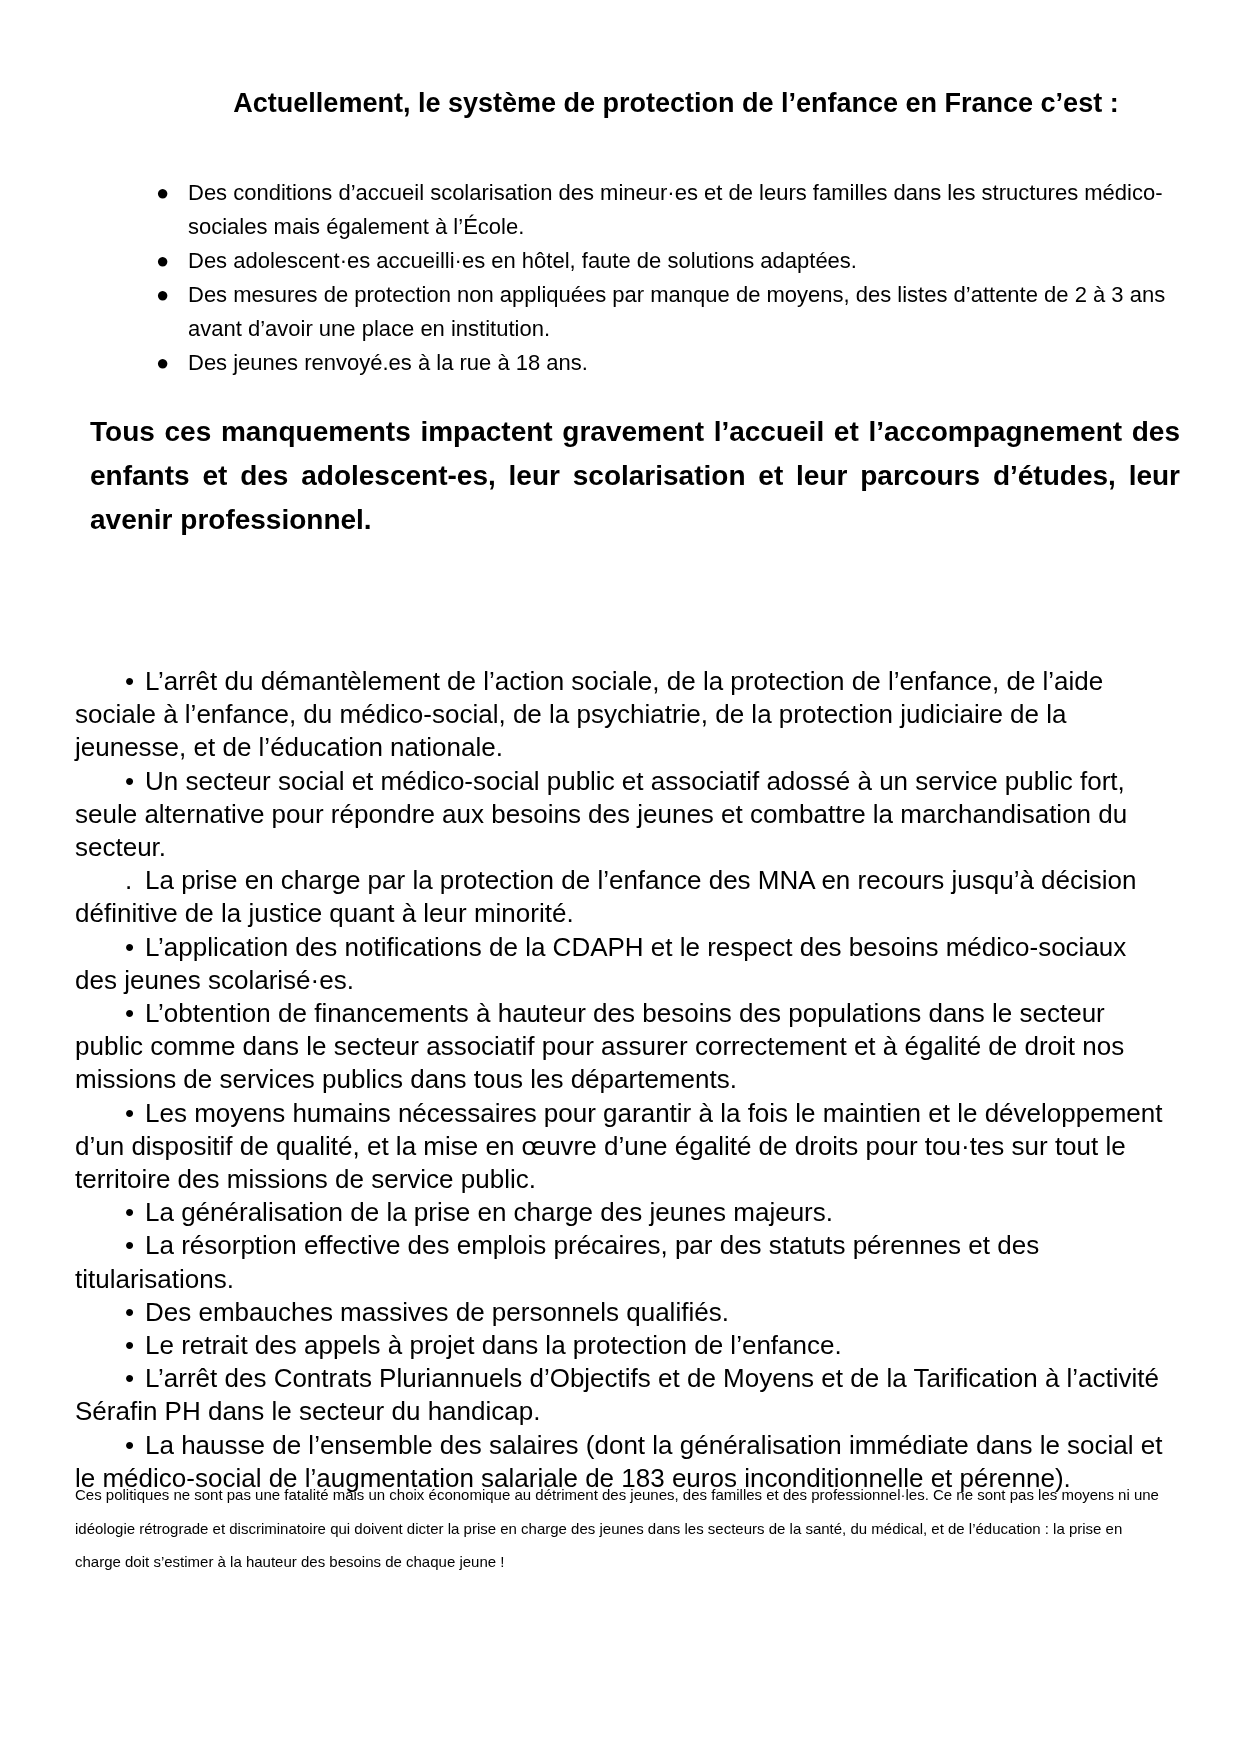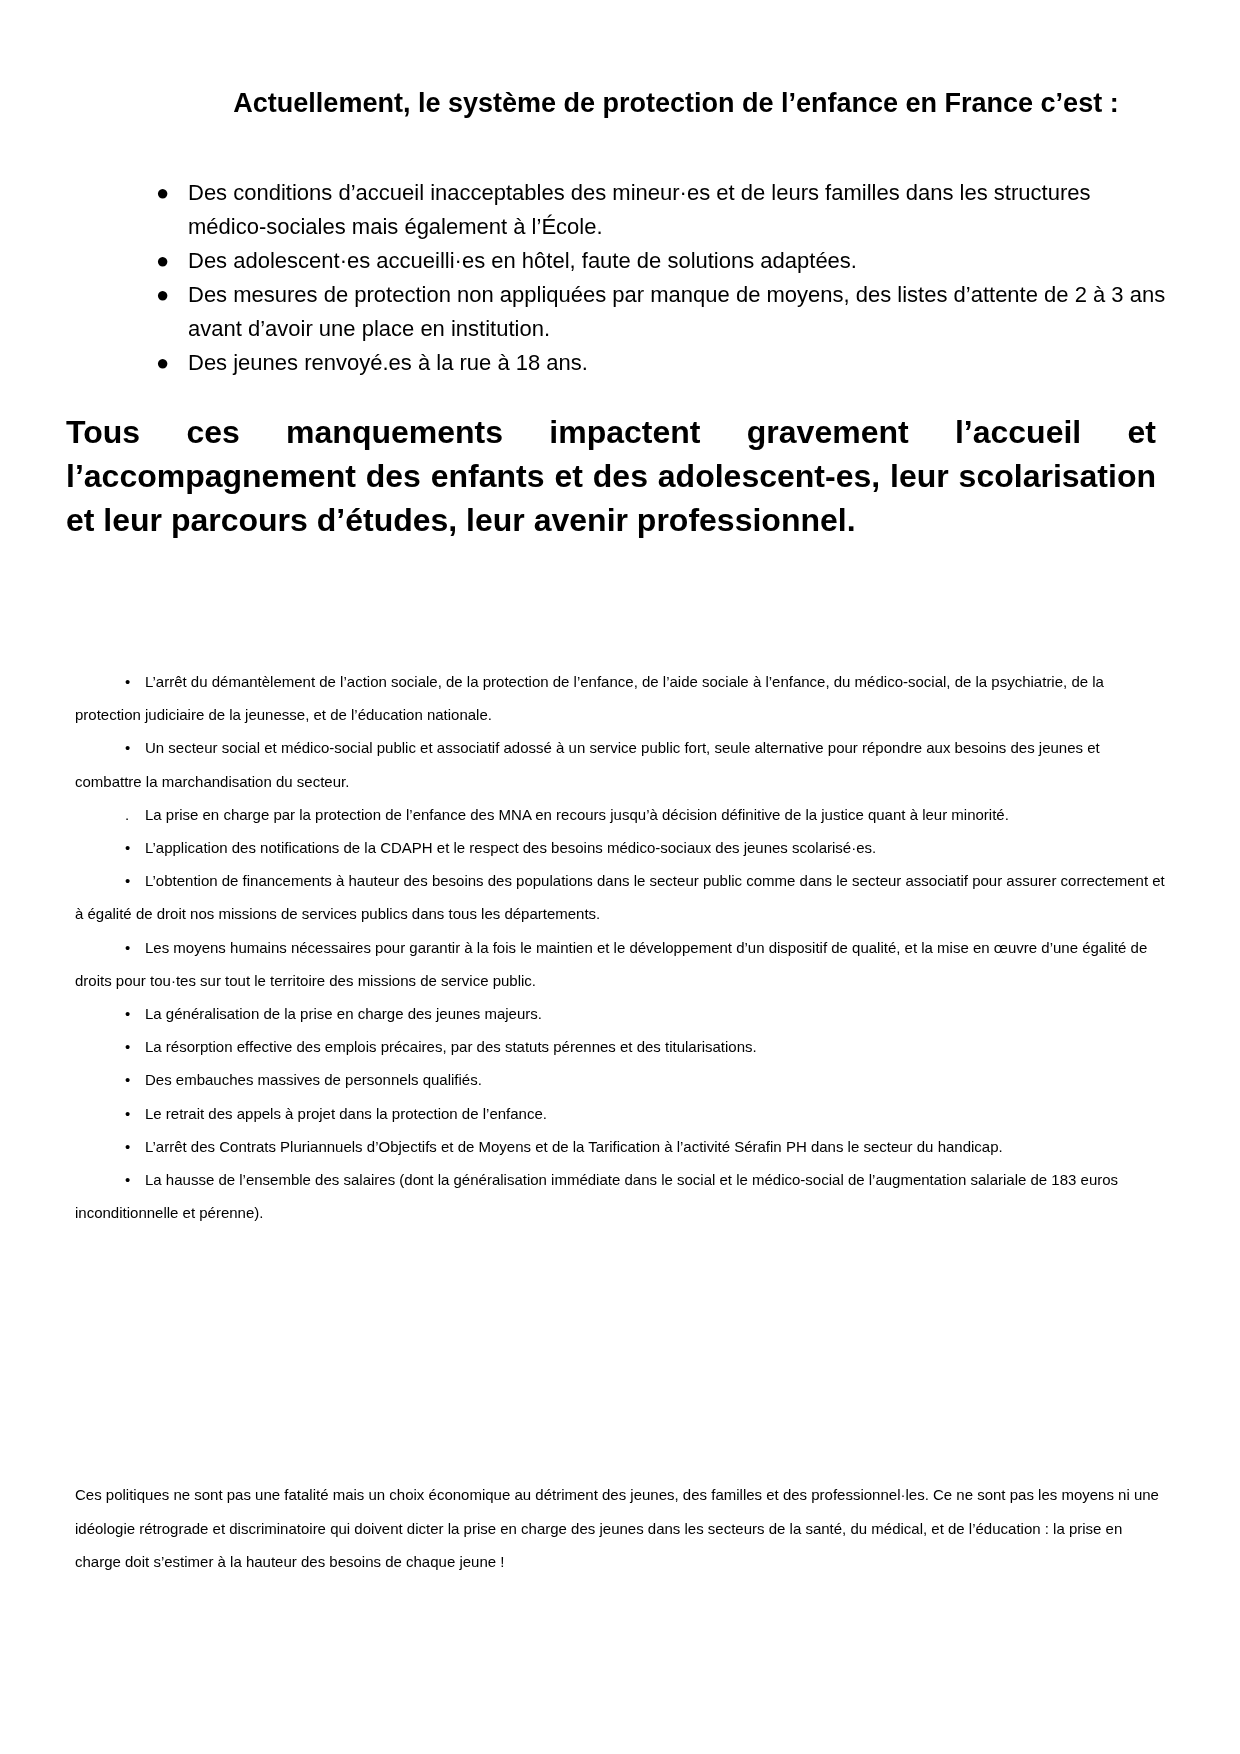--- a/index.html
+++ b/index.html
@@ -51,23 +51,23 @@
     }
     .intro-list li .bullet {
       position: absolute;
       left: 6px;
       top: 0;
       font-size: 22px;
     }
     .statement {
       position: absolute;
       top: 410px;
-      left: 66px;
+      left: 90px;
       width: 1090px;
-      font-size: 32px;
+      font-size: 28px;
       font-weight: bold;
       line-height: 44px;
       text-align: justify;
       text-align-last: left;
       margin: 0;
     }
     .demands-heading {
       position: absolute;
       top: 568px;
       left: 75px;
@@ -76,21 +76,21 @@
       font-weight: bold;
       margin: 0;
     }
     .demands {
       position: absolute;
       top: 665px;
       left: 75px;
       width: 1090px;
       margin: 0;
       padding: 0;
-      font-size: 15px;
+      font-size: 26px;
       line-height: 33.2px;
     }
     .demands p {
       margin: 0;
       text-indent: 50px;
     }
     .demands .marker {
       display: inline-block;
       text-indent: 0;
       width: 20px;
@@ -109,21 +109,21 @@
 </head>
 <body>
 
 <div class="page">
 
   <h1 class="title">Actuellement, le système de protection de l’enfance en France c’est :</h1>
 
   <ul class="intro-list">
     <li>
       <span class="bullet">●</span>
-      <span>Des conditions d’accueil inacceptables des mineur·es et de leurs familles dans les structures médico-sociales mais également à l’École.</span>
+      <span>Des conditions d’accueil scolarisation des mineur·es et de leurs familles dans les structures médico-sociales mais également à l’École.</span>
     </li>
     <li>
       <span class="bullet">●</span>
       <span>Des adolescent·es accueilli·es en hôtel, faute de solutions adaptées.</span>
     </li>
     <li>
       <span class="bullet">●</span>
       <span>Des mesures de protection non appliquées par manque de moyens, des listes d’attente de 2 à 3 ans avant d’avoir une place en institution.</span>
     </li>
     <li>

